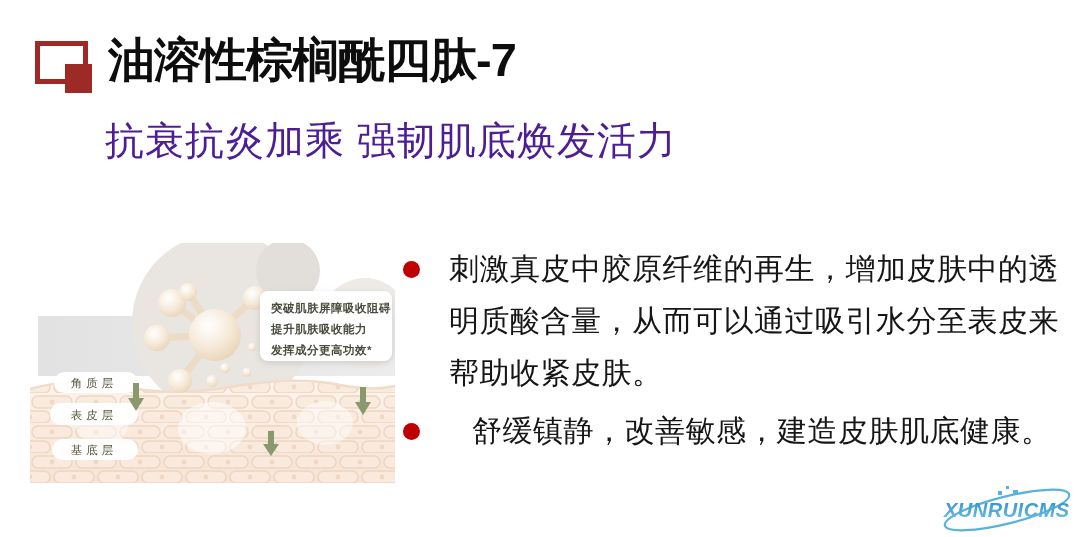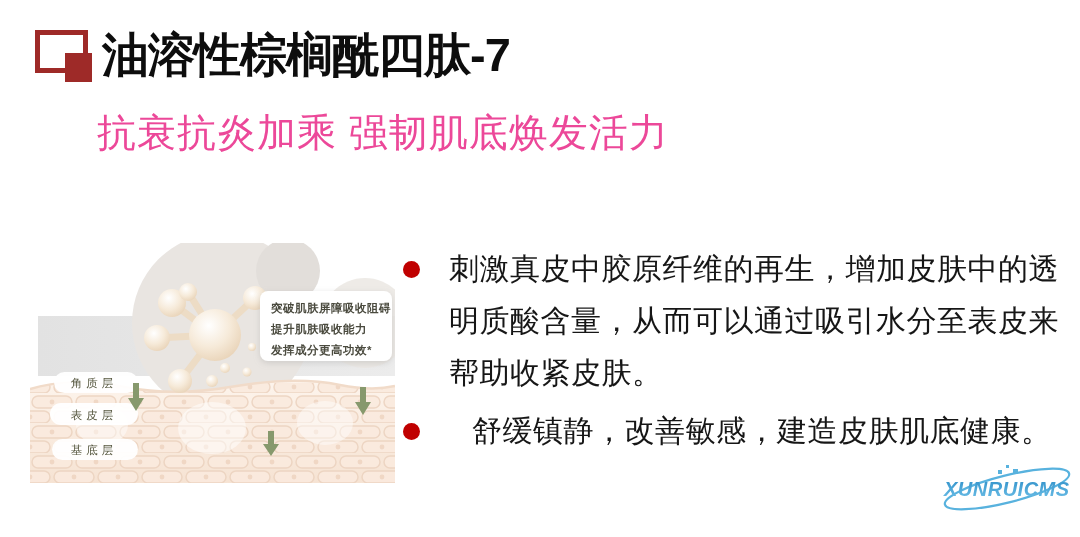--- a/index.html
+++ b/index.html
@@ -11,50 +11,50 @@
 
   
   .header{position:absolute;left:33px;top:22px;display:flex;align-items:flex-end;}
   .mark{position:relative;width:62px;height:64px;flex:none;}
   .sq-outline{
     position:absolute;left:2px;top:8px;width:53px;height:43px;
     border:5px solid #9e2a28;box-sizing:border-box;background:transparent;
   }
   .sq-fill{position:absolute;left:32px;top:31px;width:27px;height:29px;background:#9e2a28;}
   .title{
-    margin:7px;font-size:47px;line-height:1.05;font-weight:bold;color:#0d0d0d;
+    margin:13px;font-size:47px;line-height:1.05;font-weight:bold;color:#0d0d0d;
     letter-spacing:-1px;white-space:nowrap;
   }
   .patent{
     margin:0 0 3px 14px;font-size:27px;font-weight:bold;color:#c00000;
     letter-spacing:0;white-space:nowrap;
   }
   .subtitle{
-    position:absolute;left:93px;top:102px;margin:4px;
-    font-size:39px;font-weight:400;color:#ec4899;letter-spacing:1px;white-space:nowrap;
+    position:absolute;left:93px;top:102px;margin:12px;
+    font-size:39px;font-weight:400;color:#4c1d95;letter-spacing:1px;white-space:nowrap;
   }
 
   
   .figure{position:absolute;left:30px;top:243px;width:365px;height:240px;}
   .figure svg{display:block;}
 
   
   .bullets{
     position:absolute;left:403px;top:243px;width:662px;margin:0;padding:0;list-style:none;
   }
   .bullets li{display:flex;gap:14px;}
   .bullets li + li{margin-top:6px;gap:37px;}
   .dot{flex:none;width:17px;height:17px;border-radius:50%;background:#c00000;margin-top:18px;}
   .bt{
     font-size:30px;line-height:52px;color:#161616;letter-spacing:.5px;
     width:640px;word-break:break-all;margin-left:15px;
   }
 
   
-  .logo{position:absolute;left:936px;top:462px;width:142px;height:52px;}
+  .logo{position:absolute;left:936px;top:483px;width:142px;height:52px;}
 </style>
 </head>
 <body>
 
 <div class="slide">
 
   <div class="header">
     <span class="mark">
       <span class="sq-outline"></span>
       <span class="sq-fill"></span>

